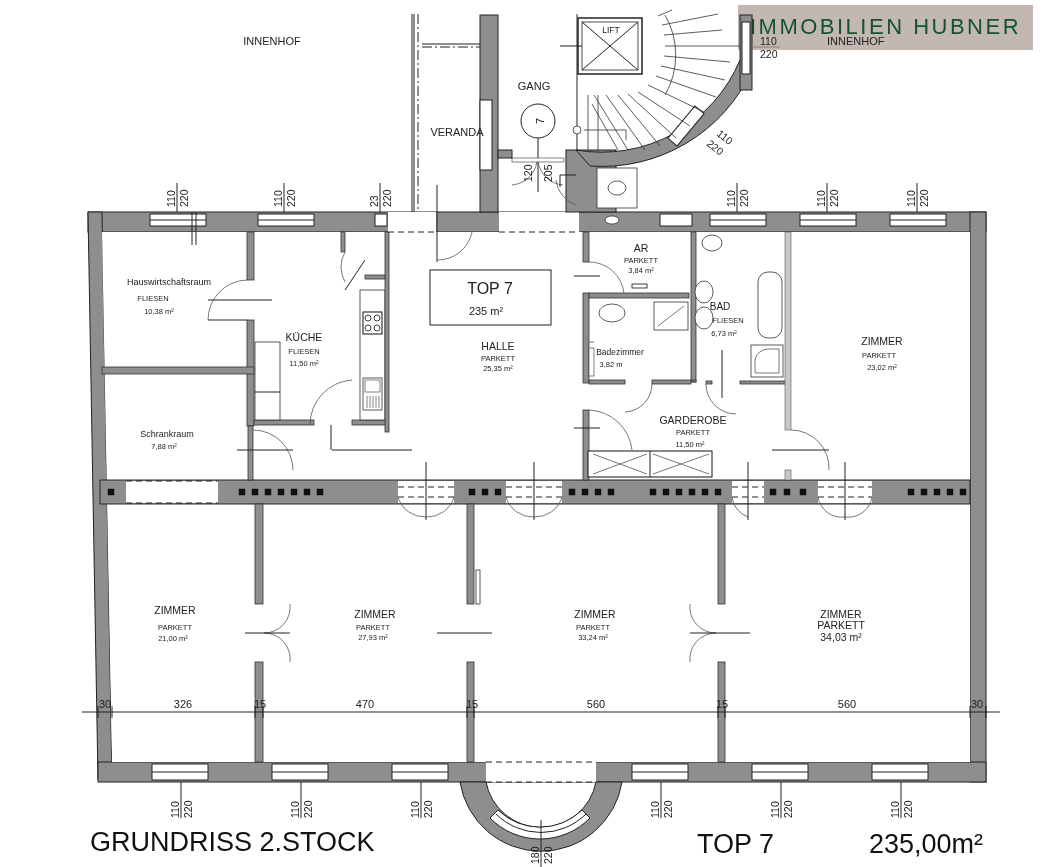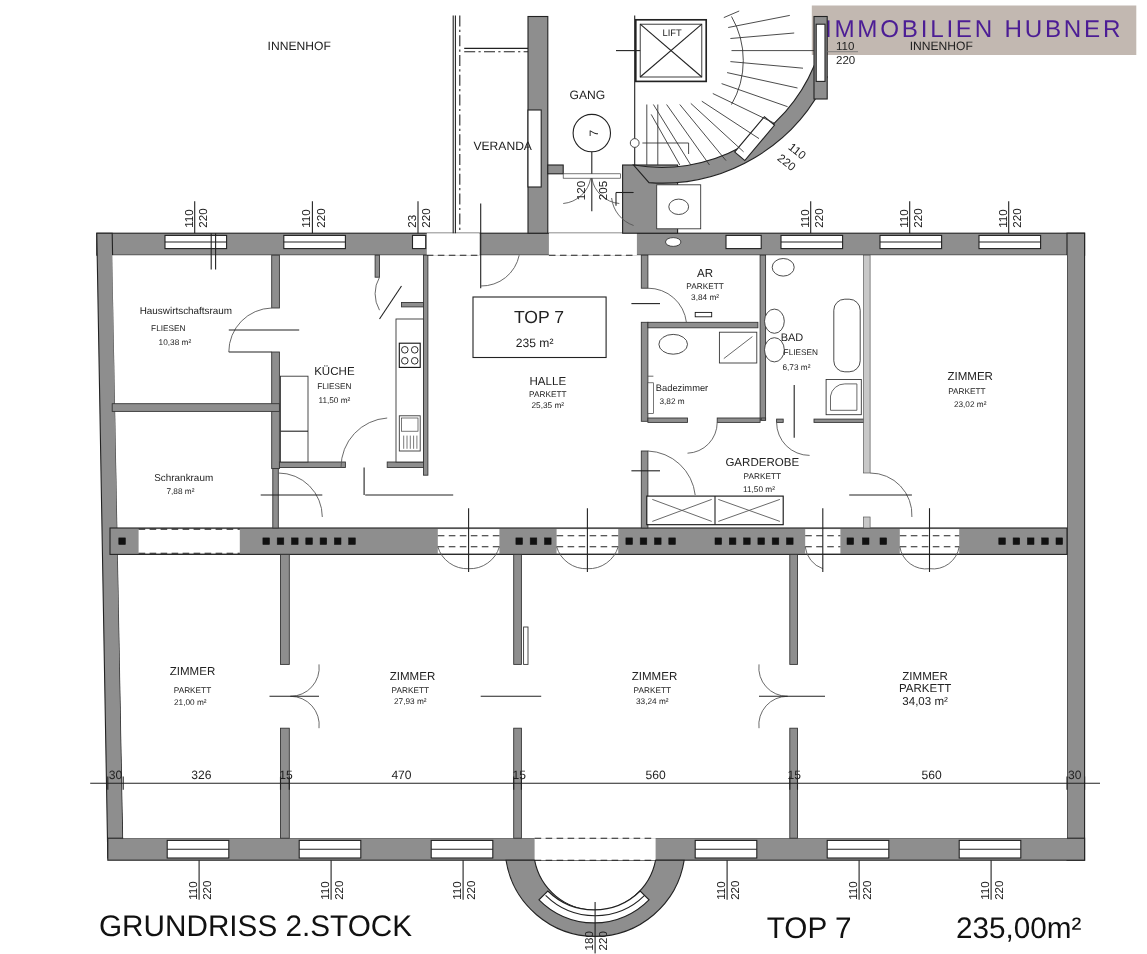--- a/index.html
+++ b/index.html
@@ -13,21 +13,21 @@
   .dashdot { fill: none; stroke: #222; stroke-width: 1; stroke-dasharray: 10 3 2 3; }
   .room { fill: #ffffff; }
   .lbl { font-family: "Liberation Sans", sans-serif; fill: #222; }
   .lbl-xs { font-size: 7.5px; }
   .dim { font-family: "Liberation Sans", sans-serif; font-size: 11px; fill: #222; }
   .dimv { font-family: "Liberation Sans", sans-serif; font-size: 10.5px; fill: #222; }
   .title { font-family: "Liberation Sans", sans-serif; font-size: 27px; fill: #111; }
   .win { fill: #ffffff; stroke: #222; stroke-width: 1; }
   .sq { fill: #111; stroke: #111; stroke-width: 0.5; }
   .logo-box { position: absolute; left: 738px; top: 5px; width: 295px; height: 45px; background: #c2b8b1; }
-  .logo-text { position: absolute; left: 0; top: 9px; width: 100%; text-align: center; color: #4c1d95; font-family: "Liberation Sans", sans-serif; font-size: 22px; letter-spacing: 2.5px; font-weight: 400; }
+  .logo-text { position: absolute; left: 0; top: 9px; width: 100%; text-align: center; color: #14532d; font-family: "Liberation Sans", sans-serif; font-size: 22px; letter-spacing: 2.5px; font-weight: 400; }
 </style>
 </head>
 <body>
 
 <div class="logo-box">
   <div class="logo-text">IMMOBILIEN HUBNER</div>
 </div>
 
 <svg width="1043" height="867" viewBox="0 0 1043 867">
 

